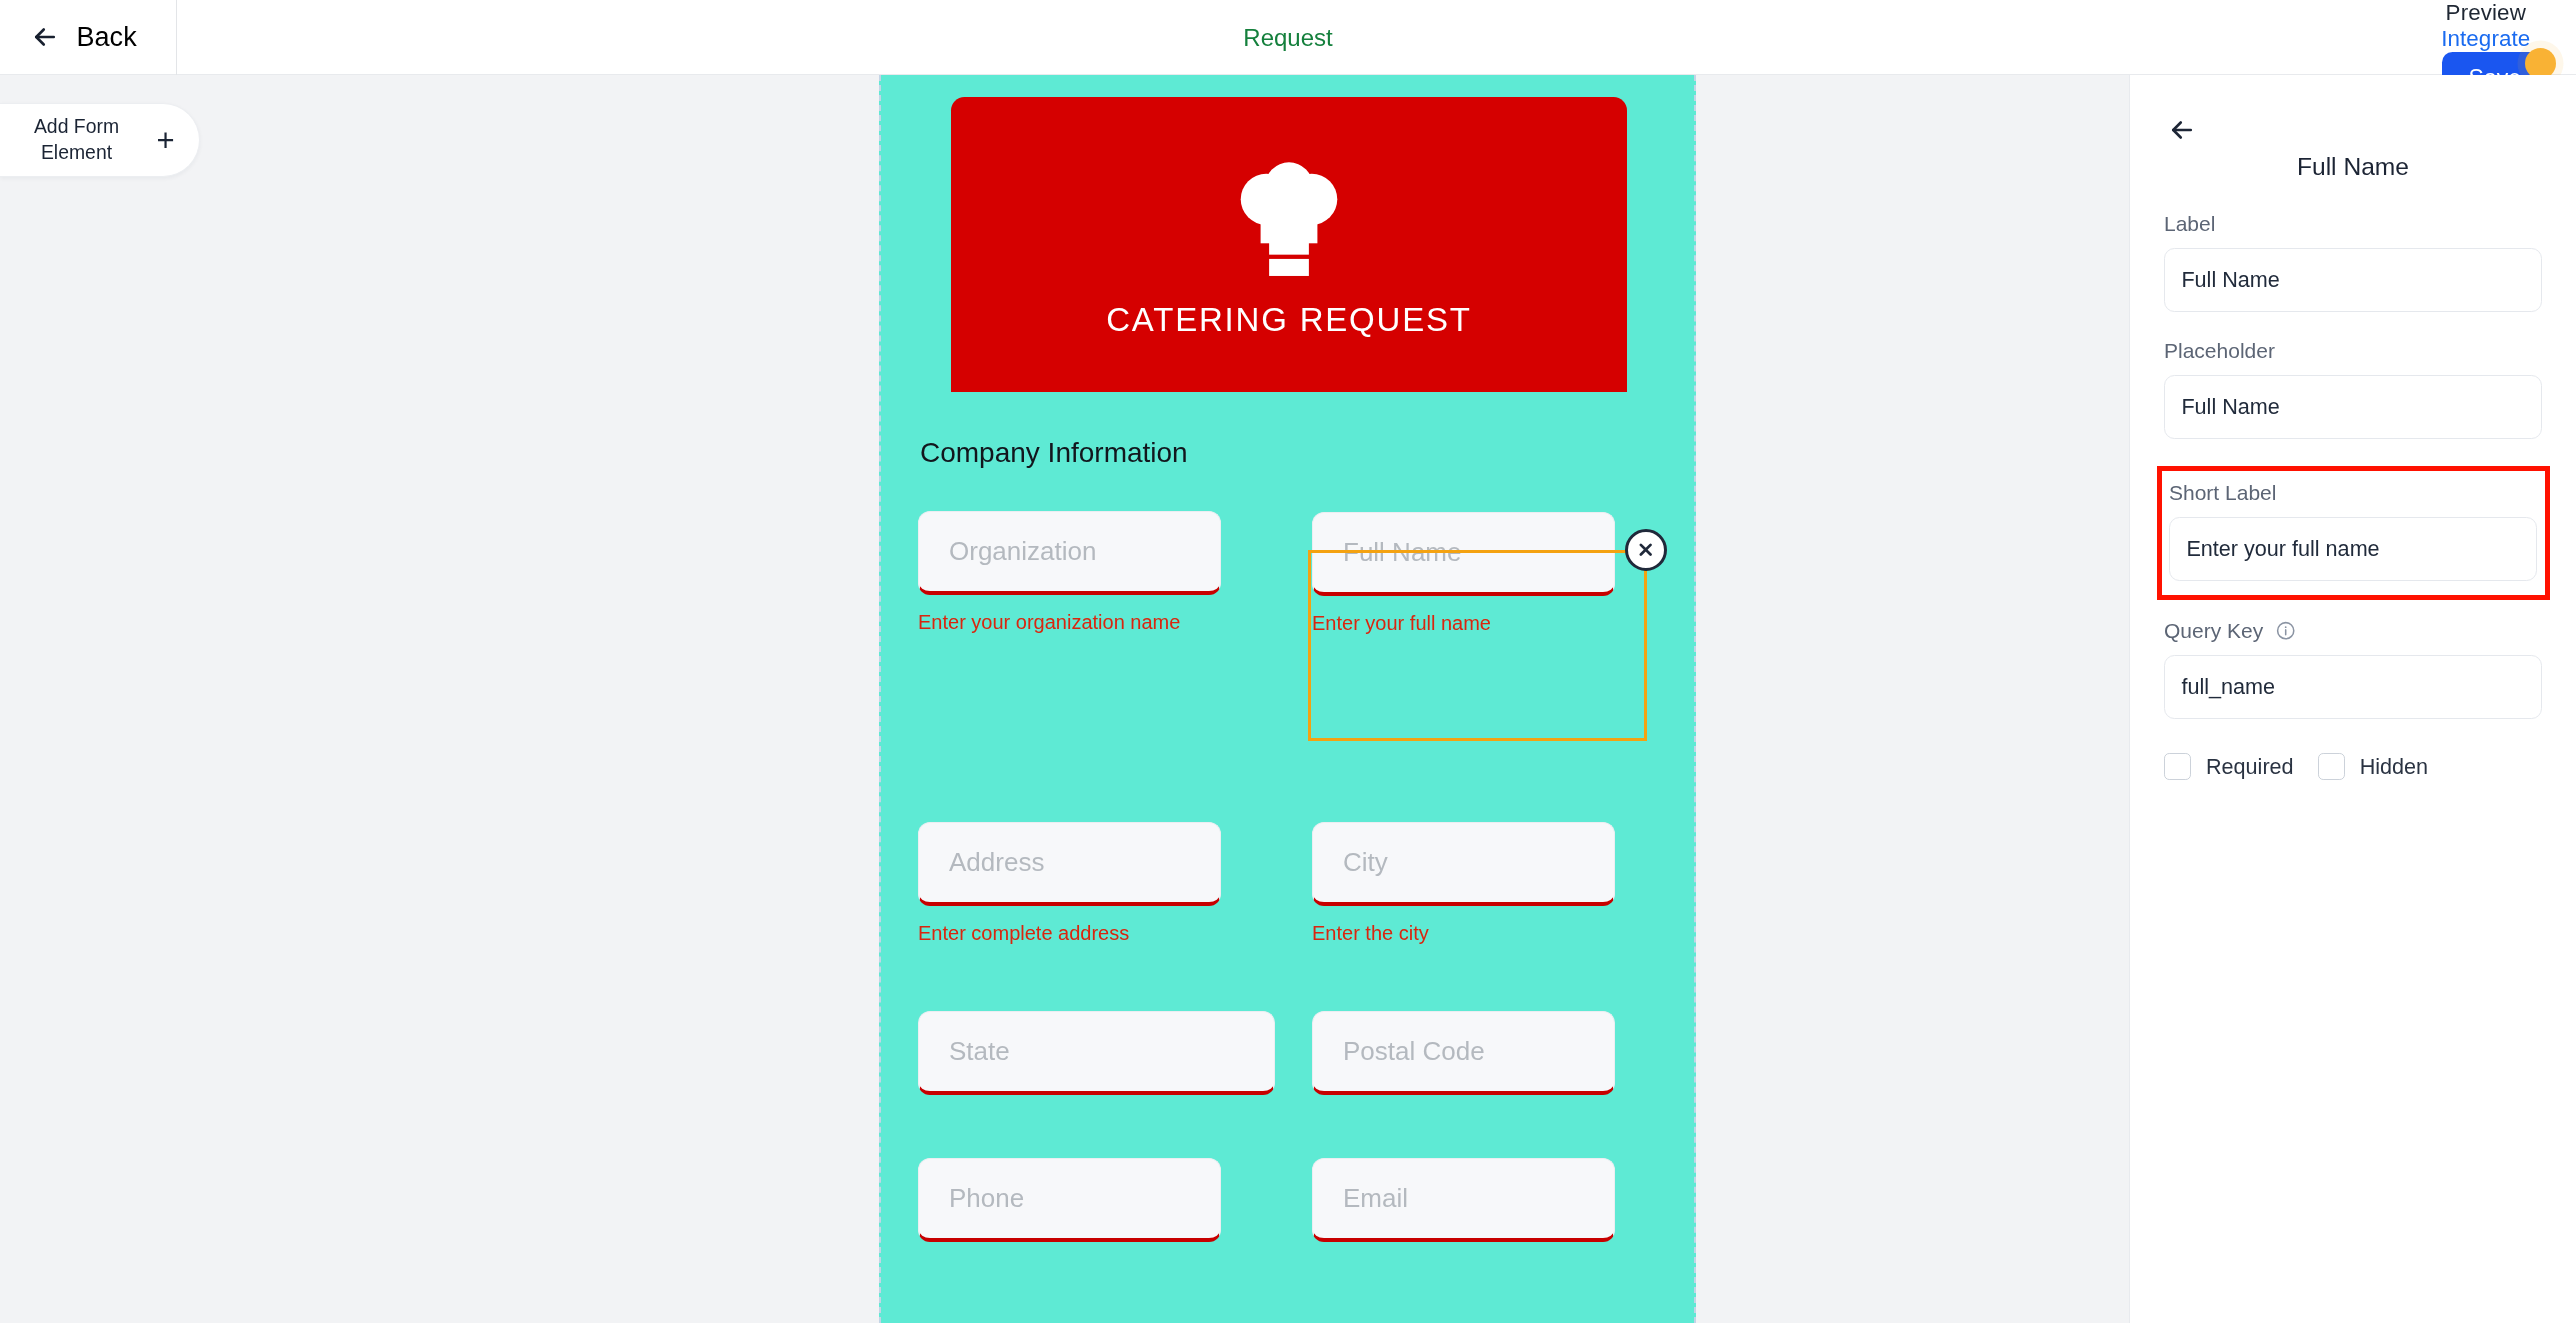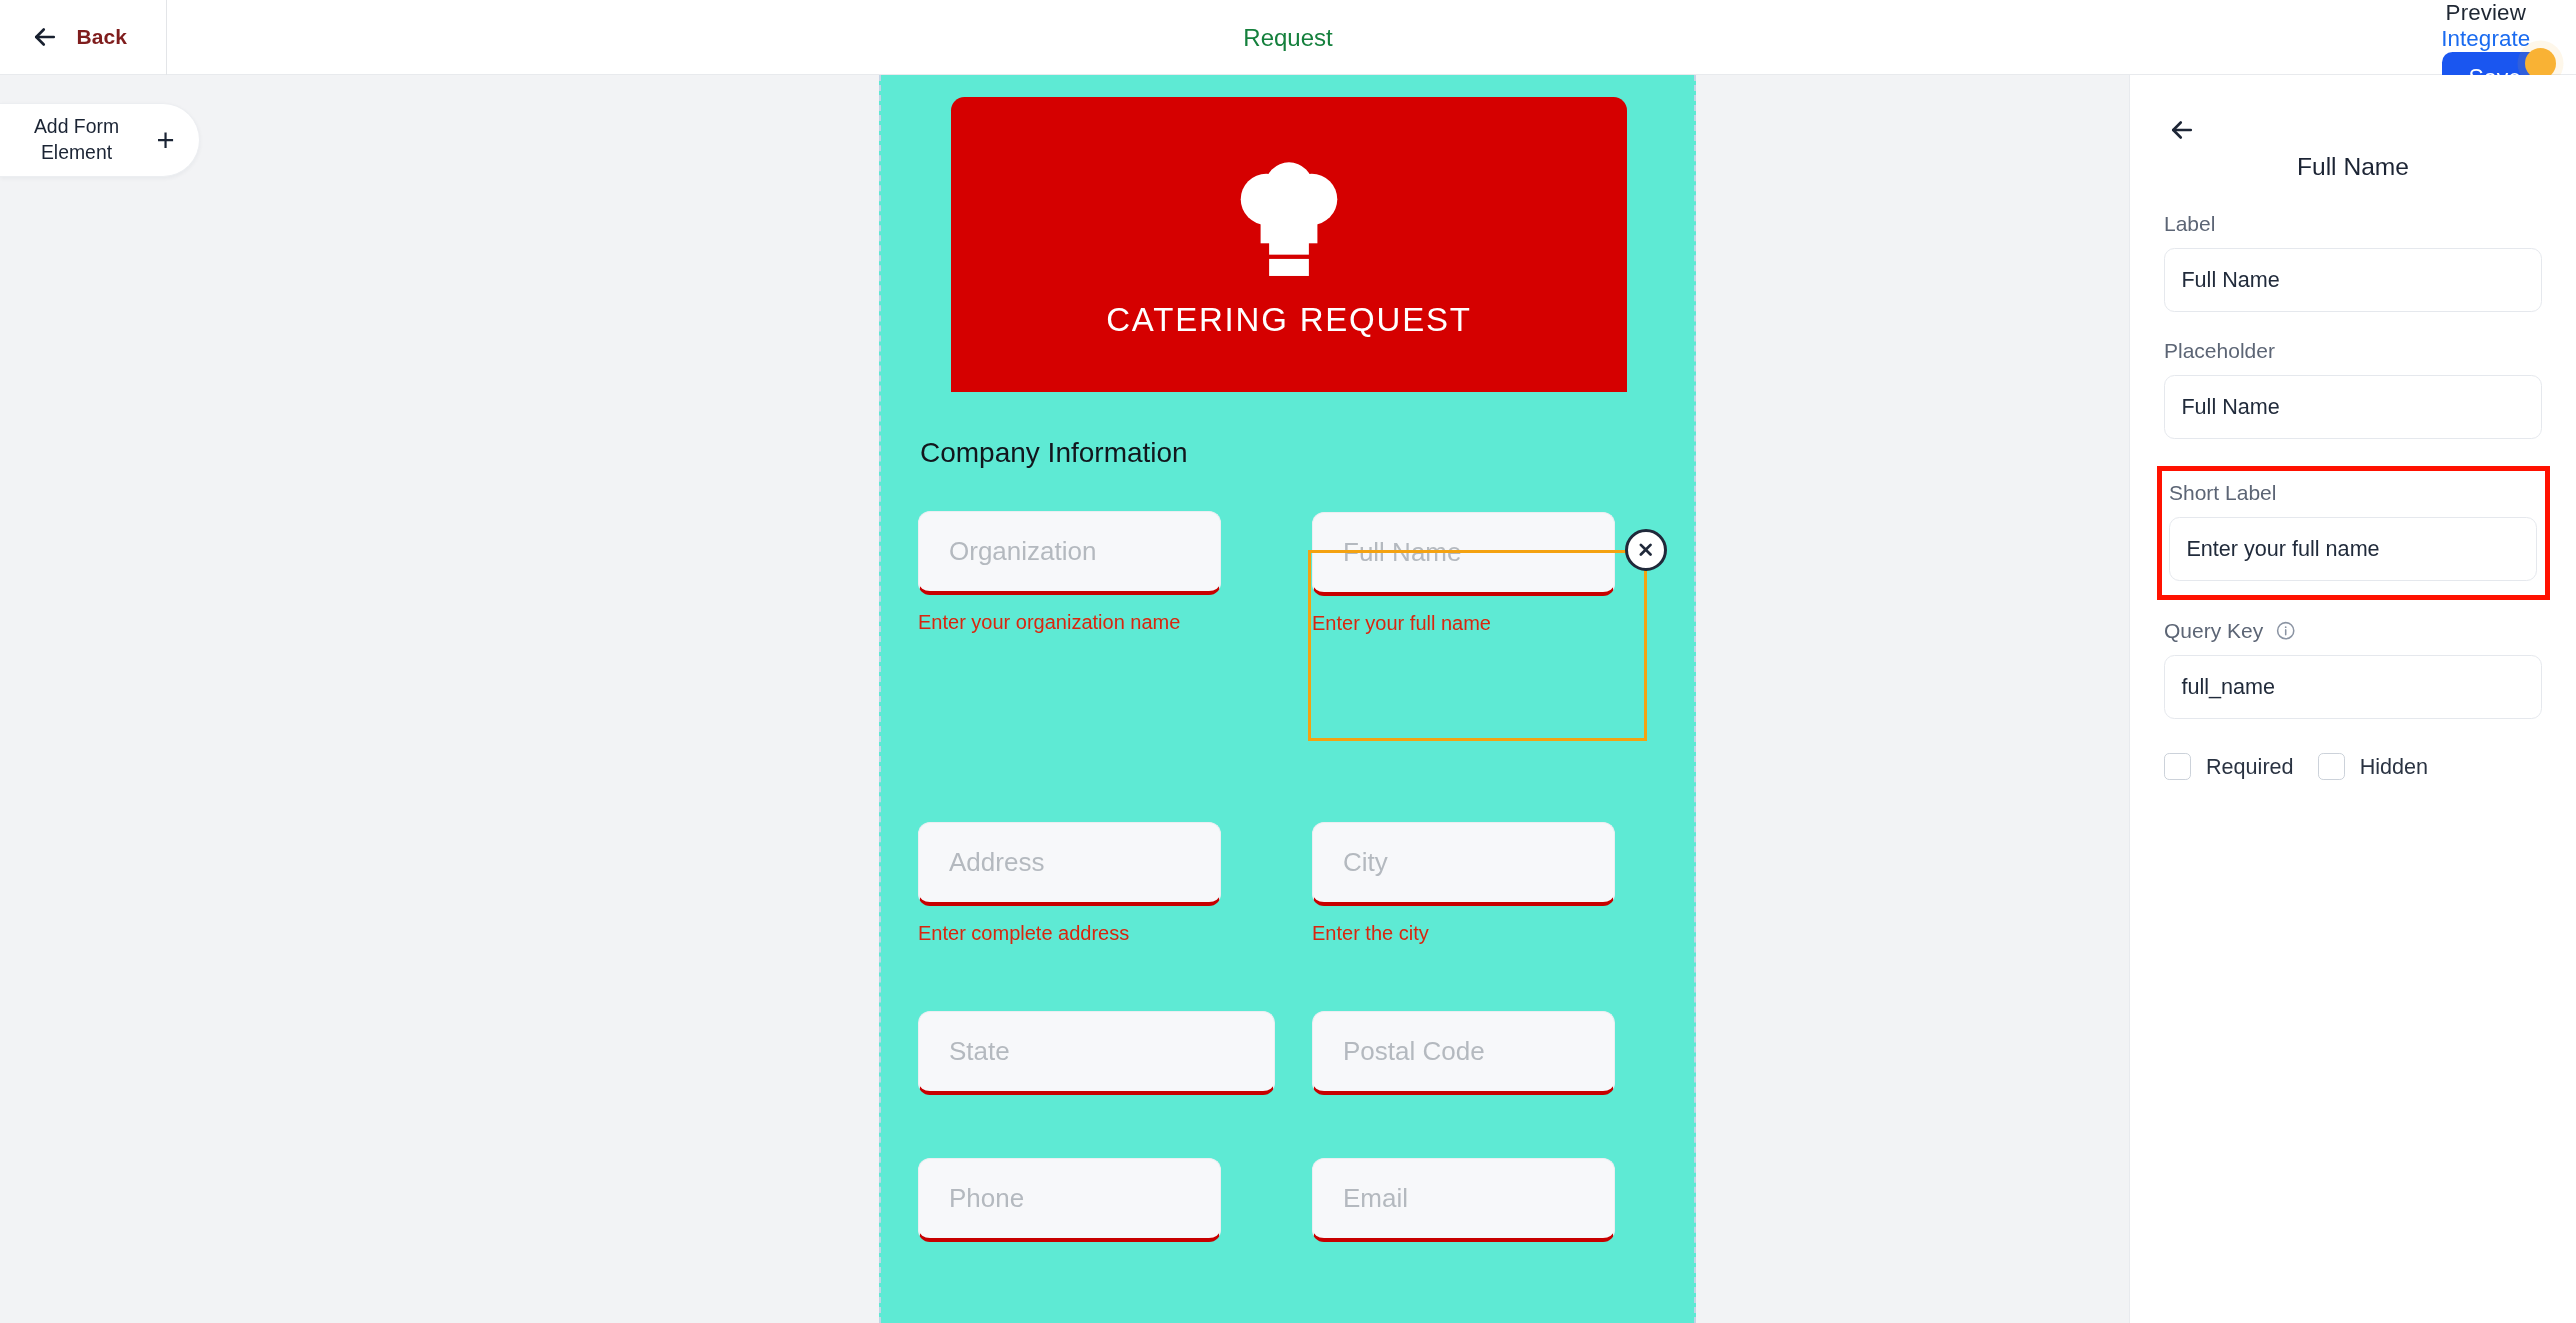--- a/index.html
+++ b/index.html
@@ -19,21 +19,21 @@
     border-bottom: 1.5px solid #e8eaed;
     display: flex; align-items: center;
   }
   .back-btn {
     display: flex; align-items: center; gap: 16.4px;
     height: 75px; padding: 0 39px 0 30px;
     border-right: 1.5px solid #e3e5e8;
     cursor: pointer;
   }
   .back-arrow { width: 30px; height: 30px; display: block; }
-  .back-label { font-size: 21px; color: #7f1d1d; font-weight: 700; letter-spacing: 0.1px; }
+  .back-label { font-size: 27px; color: #000000; font-weight: 400; letter-spacing: 0.1px; }
 
   .header-title {
     position: absolute; left: 0; right: 0; top: 0;
     height: 75px; line-height: 75px; text-align: center;
     font-size: 24px; color: #15803d; pointer-events: none;
   }
   .header-right {
     position: absolute; right: 28px; top: 0; height: 75px;
     display: flex; align-items: center; gap: 0; flex-direction: column;
   }

